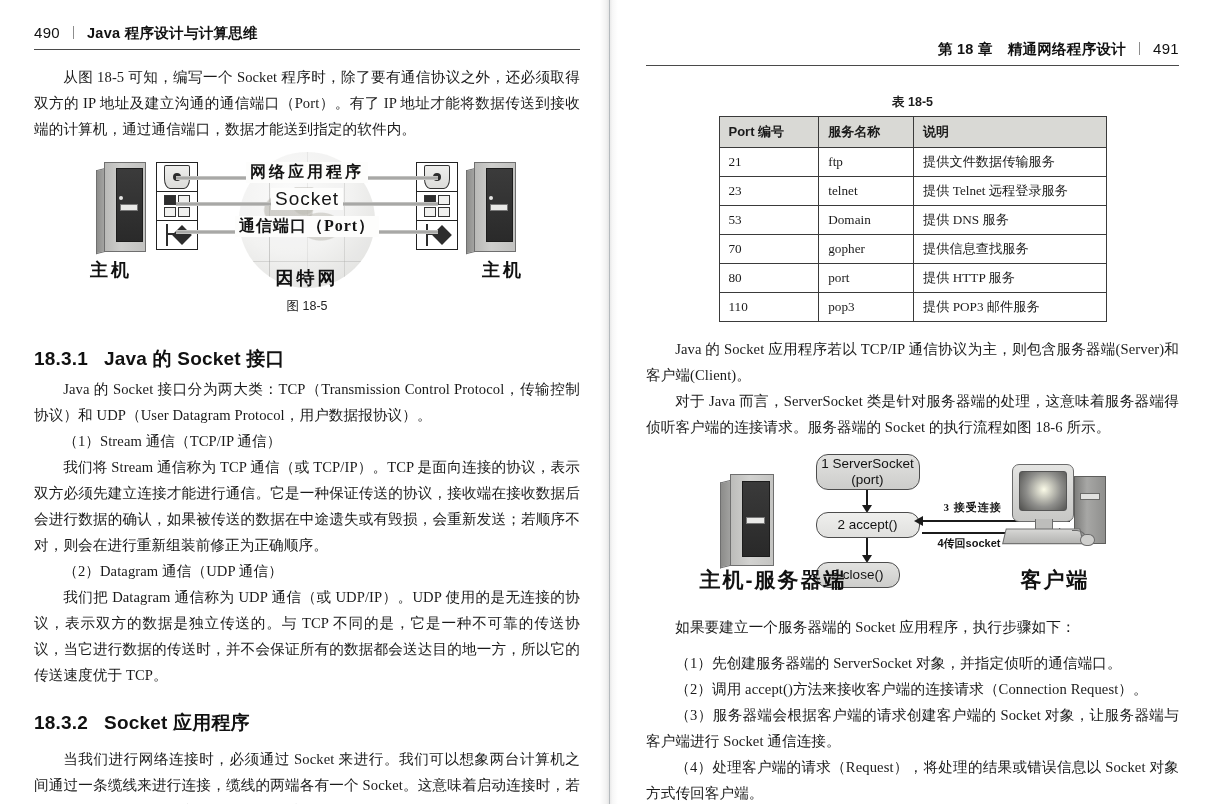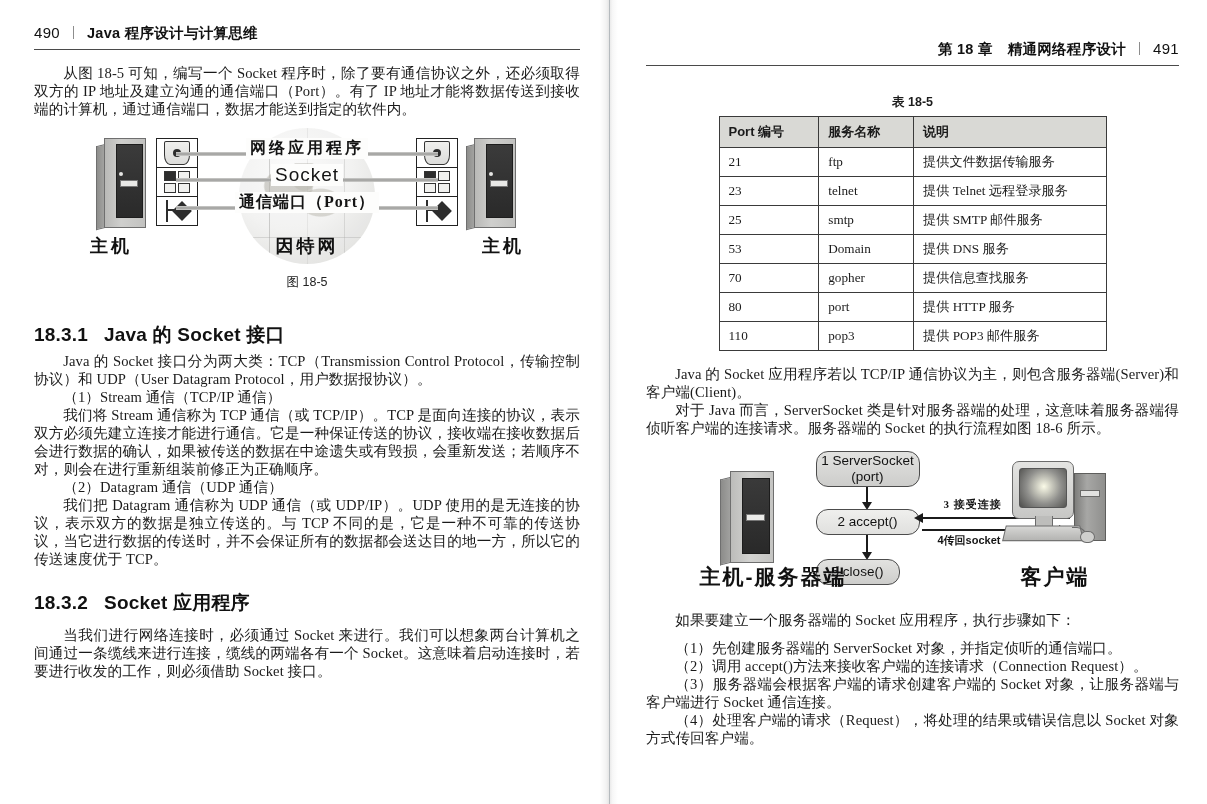--- a/index.html
+++ b/index.html
@@ -66,21 +66,21 @@
   .runhead .ttl { font-weight: 700; font-size: 14.5px; }
   .rule {
     height: 0; border: 0;
     border-top: 1.6px solid #4a4a4a;
     margin: 6px 0 0 0;
   }
 
   
   p.body {
     font-size: 14.6px;
-    line-height: 18px;
+    line-height: 26px;
     text-align: justify;
     text-justify: inter-ideograph;
     margin: 0;
     text-indent: 2em;
     letter-spacing: 0.1px;
   }
   p.first { margin-top: 14px; }
 
   h3.sec {
     font-family: "Liberation Sans", "DejaVu Sans", sans-serif;
@@ -230,21 +230,21 @@
                  font-family: "Liberation Sans", sans-serif; font-weight: 400;}
   .lanelabel.c { top: 62px; font-size: 16px; letter-spacing: 1px; }
   .lanelabel span.mask { background: #fdfdfc; }
   .fig5 .hostlbl {
     position: absolute; top: 104px; font-size: 18px; font-weight: 700;
     letter-spacing: 3px; color:#111;
   }
   .fig5 .hostlbl.L { left: 18px; }
   .fig5 .hostlbl.R { right: 18px; }
   .fig5 .netlbl {
-    position: absolute; top: 104px; left: 0; right: 0; text-align:center;
+    position: absolute; top: 112px; left: 0; right: 0; text-align:center;
     font-size: 18px; font-weight: 700; letter-spacing: 3px; color:#111;
   }
   .figcap {
     text-align: center;
     font-family: "Liberation Sans","DejaVu Sans",sans-serif;
     font-size: 12.5px; color: #222;
     margin-top: 4px;
   }
 
   
@@ -557,25 +557,20 @@
           <td>21</td>
           <td>ftp</td>
           <td>提供文件数据传输服务</td>
         </tr>
         <tr>
           <td>23</td>
           <td>telnet</td>
           <td>提供 Telnet 远程登录服务</td>
         </tr>
         <tr>
-          <td>25</td>
-          <td>smtp</td>
-          <td>提供 SMTP 邮件服务</td>
-        </tr>
-        <tr>
           <td>53</td>
           <td>Domain</td>
           <td>提供 DNS 服务</td>
         </tr>
         <tr>
           <td>70</td>
           <td>gopher</td>
           <td>提供信息查找服务</td>
         </tr>
         <tr>

